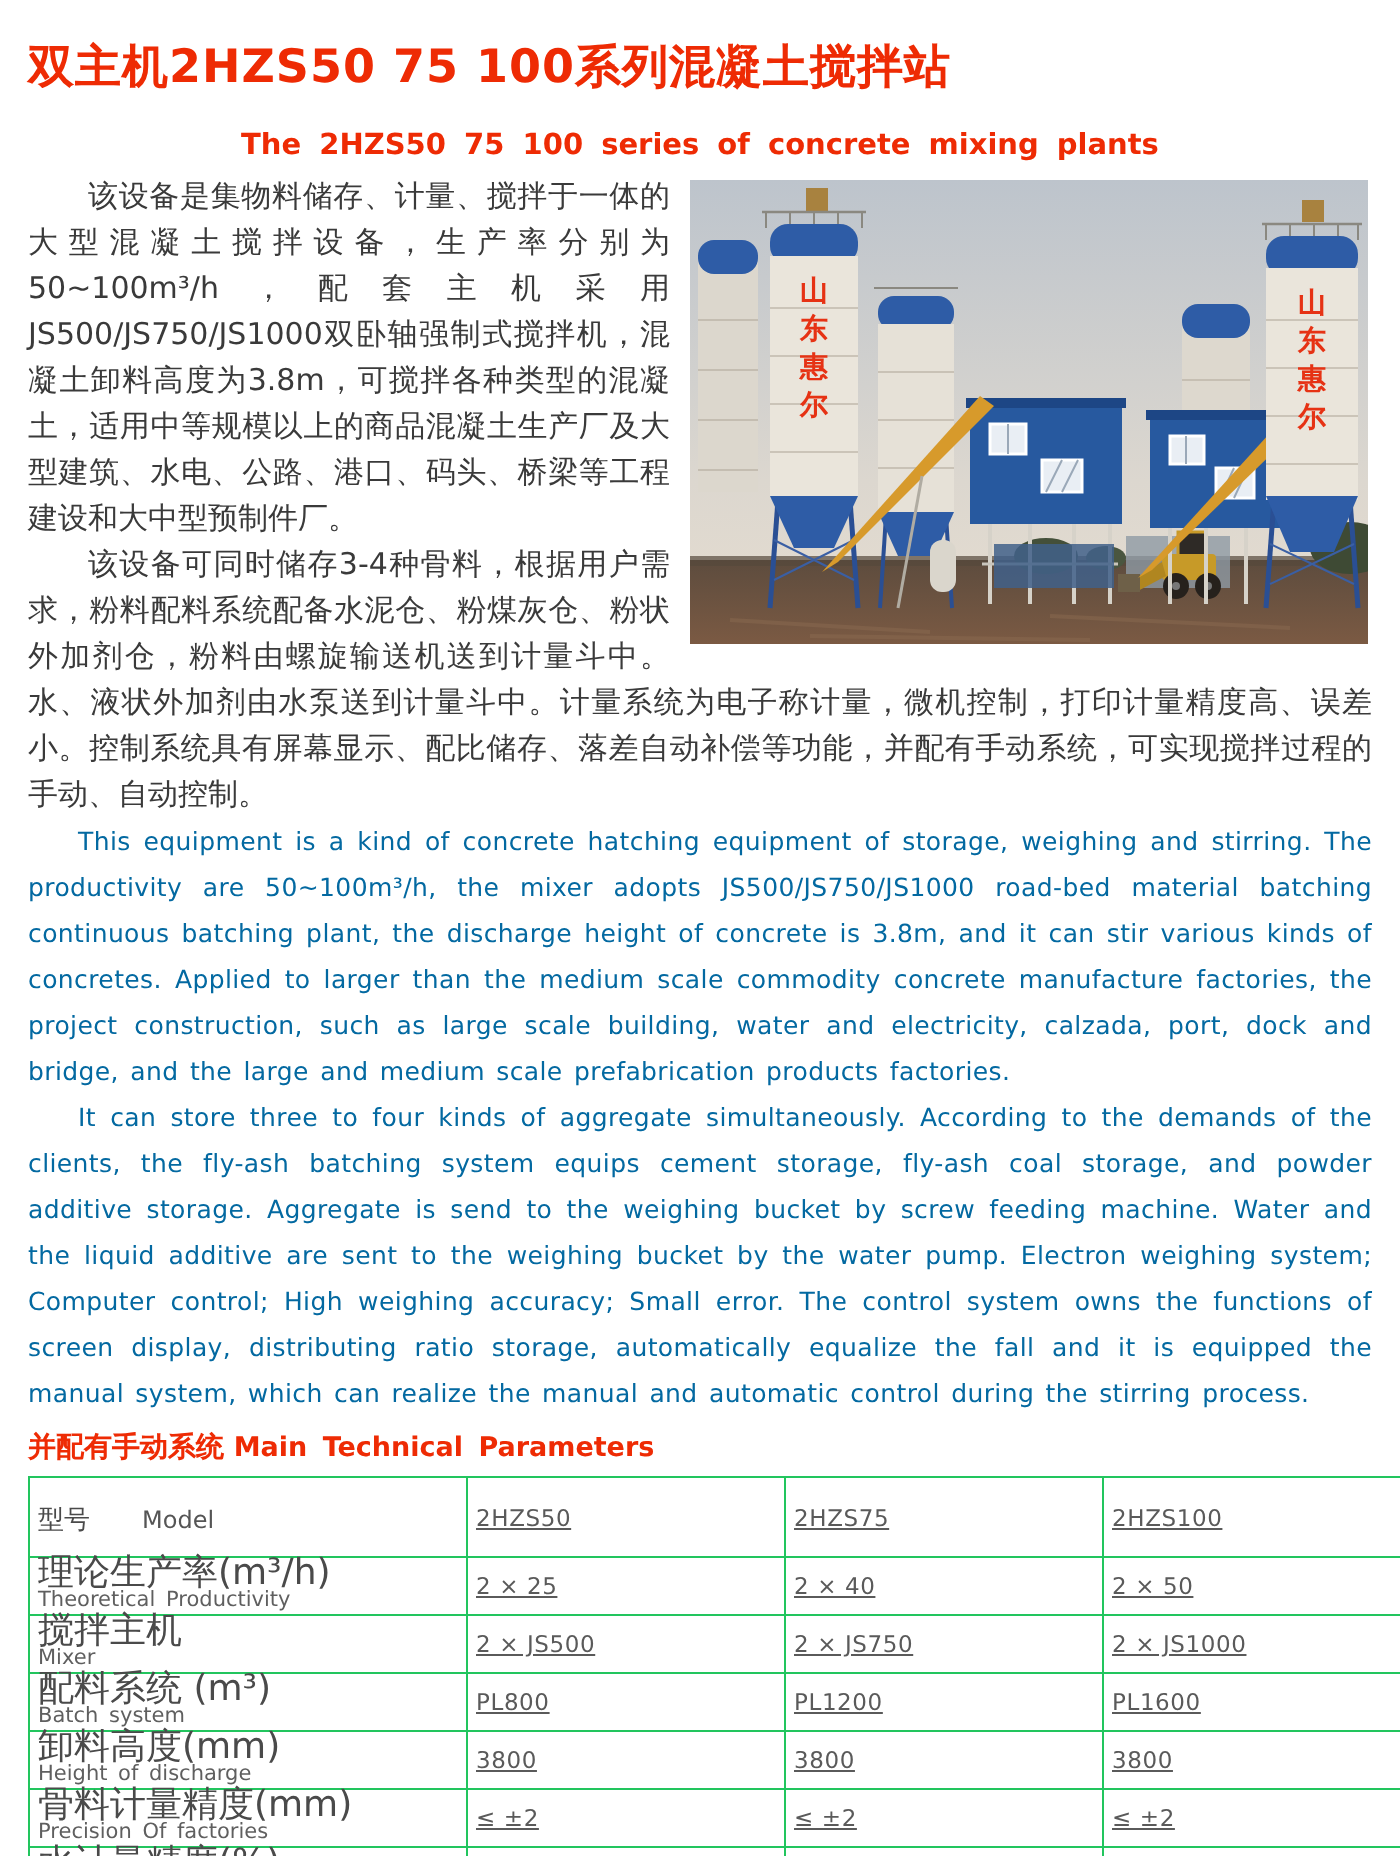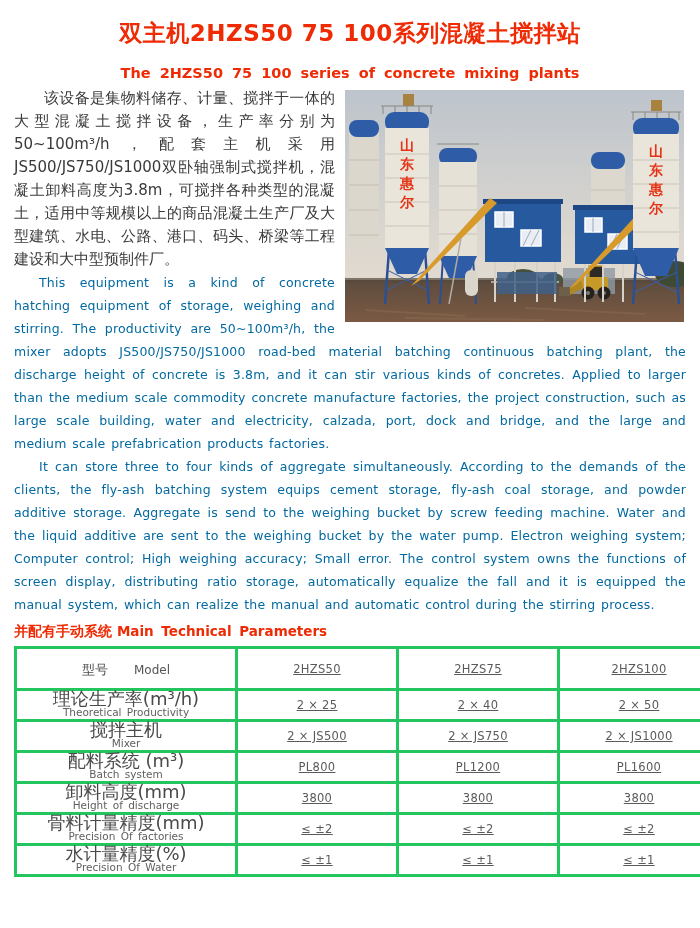--- a/index.html
+++ b/index.html
@@ -2,21 +2,21 @@
 <html><head>
 <meta charset="utf-8">
 <style>
   html,body{margin:0;padding:0;background:#ffffff;}
   .page{
     position:relative;width:700px;height:928px;box-sizing:border-box;
     padding:12px 14px 10px 14px;overflow:hidden;background:#fff;
     font-family:"DejaVu Sans","Liberation Sans",sans-serif;color:#3d3d3d;
   }
   .title{
-    margin:6px 0 0 0;text-align:center;font-size:23px;font-weight:bold;
+    margin:6px 0 0 0;font-size:23px;font-weight:bold;
     color:#ee2b04;letter-spacing:0.5px;
   }
   .subtitle{
     margin:16px 0 6px 0;text-align:center;font-size:14.5px;font-weight:bold;
     color:#ee2b04;word-spacing:4px;
   }
   .content{line-height:23px;}
   .photo{
     float:right;width:339px;height:232px;margin:3px 2px 16px 10px;
   }
@@ -30,21 +30,21 @@
     text-indent:2em;color:#0369a1;word-spacing:1.5px;letter-spacing:0.2px;
   }
   .section-heading{
     margin:7px 0 5px 0;font-size:14px;font-weight:bold;color:#ee2b04;
   }
   .section-heading .en-part{font-size:13.5px;word-spacing:3px;}
   table.spec{
     width:672px;border-collapse:collapse;table-layout:fixed;
   }
   table.spec td{
-    border:3px solid #22c55e;text-align:center;vertical-align:middle;
+    border:1px solid #22c55e;vertical-align:middle;
     padding:1px 4px;color:#5a5a5a;
   }
   td.param{width:210px;}
   td.val{width:150px;font-size:11.5px;letter-spacing:0.3px;text-decoration:underline;}
   .cn-line{font-size:18px;line-height:14px;color:#4a4a4a;}
   .en-line{font-size:10.5px;line-height:12px;color:#5f5f5f;word-spacing:2px;}
   tr.t-model td{padding:10px 4px;}
   tr.t-model .cn-line{display:inline;font-size:13px;}
   tr.t-model .model-en{display:inline;margin-left:26px;font-size:12px;color:#555;}
 </style>
@@ -235,20 +235,21 @@
 
         <g stroke="#8a6a50" stroke-width="2" opacity="0.5">
           <line x1="20" y1="220" x2="120" y2="226"></line>
             <line x1="180" y1="218" x2="300" y2="224"></line>
           <line x1="60" y1="228" x2="200" y2="230"></line>
         </g>
       </svg>
     </div>
 
     <p class="cn">该设备是集物料储存、计量、搅拌于一体的大型混凝土搅拌设备，生产率分别为50~100m³/h，配套主机采用JS500/JS750/JS1000双卧轴强制式搅拌机，混凝土卸料高度为3.8m，可搅拌各种类型的混凝土，适用中等规模以上的商品混凝土生产厂及大型建筑、水电、公路、港口、码头、桥梁等工程建设和大中型预制件厂。</p>
+    <p class="cn">该设备可同时储存3-4种骨料，根据用户需求，粉料配料系统配备水泥仓、粉煤灰仓、粉状外加剂仓，粉料由螺旋输送机送到计量斗中。水、液状外加剂由水泵送到计量斗中。计量系统为电子称计量，微机控制，打印计量精度高、误差小。控制系统具有屏幕显示、配比储存、落差自动补偿等功能，并配有手动系统，可实现搅拌过程的手动、自动控制。</p>
     <p class="en">This equipment is a kind of concrete hatching equipment of storage, weighing and stirring. The productivity are 50~100m³/h, the mixer adopts JS500/JS750/JS1000 road-bed material batching continuous batching plant, the discharge height of concrete is 3.8m, and it can stir various kinds of concretes. Applied to larger than the medium scale commodity concrete manufacture factories, the project construction, such as large scale building, water and electricity, calzada, port, dock and bridge, and the large and medium scale prefabrication products factories.</p>
     <p class="en">It can store three to four kinds of aggregate simultaneously. According to the demands of the clients, the fly-ash batching system equips cement storage, fly-ash coal storage, and powder additive storage. Aggregate is send to the weighing bucket by screw feeding machine. Water and the liquid additive are sent to the weighing bucket by the water pump. Electron weighing system; Computer control; High weighing accuracy; Small error. The control system owns the functions of screen display, distributing ratio storage, automatically equalize the fall and it is equipped the manual system, which can realize the manual and automatic control during the stirring process.</p>
   </div>
 
   <div class="section-heading">
     <span class="cn-part">并配有手动系统</span>
     <span class="en-part">Main Technical Parameters</span>
   </div>
 
   <table class="spec">

